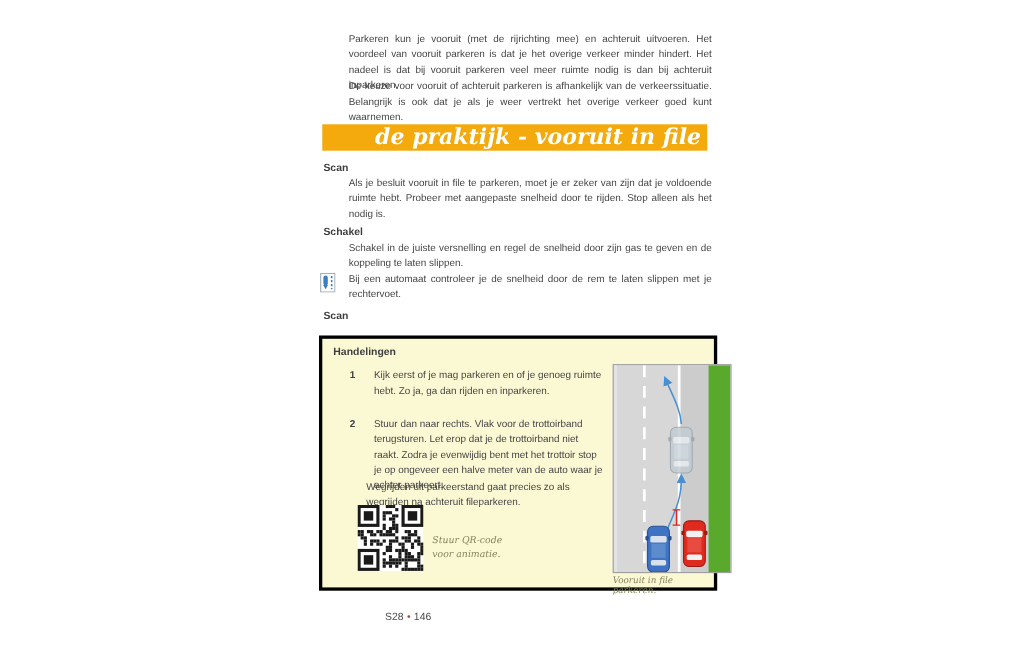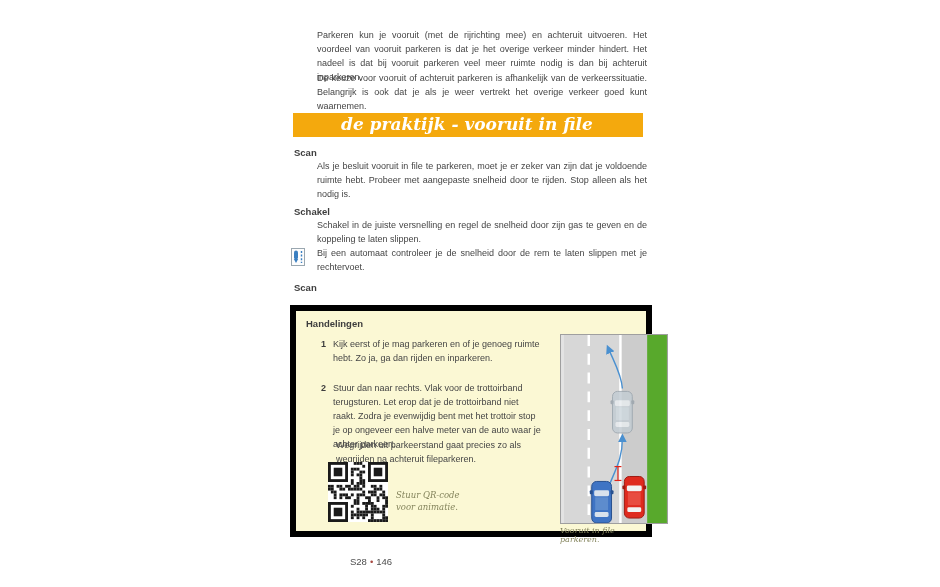--- a/index.html
+++ b/index.html
@@ -9,35 +9,35 @@
 
   .body-par { position:absolute; left:317px; width:330px; font-size:9px;
     line-height:14px; color:#454545; text-align:justify; }
   .heading { position:absolute; left:294px; font-size:9.5px; font-weight:bold;
     color:#3d3d3d; }
 
   .banner { position:absolute; left:293px; top:113px; width:350px; height:24px;
     background:#F4A90D; }
   .banner span { display:block; padding-left:48px; line-height:23px; color:#ffffff;
     font-family:"DejaVu Serif", serif; font-style:italic; font-weight:bold;
-    font-size:17px; }
+    font-size:20px; }
 
   .note-row { position:absolute; left:291px; top:246px; width:356px; }
   .note-icon { position:absolute; left:0; top:2px; }
   .note-text { position:absolute; left:26px; top:0; width:330px; font-size:9px;
     line-height:14px; color:#454545; text-align:justify; }
 
   .handbox { position:absolute; left:290px; top:305px; width:362px; height:232px;
-    background:#FBF8D4; border:6px solid #000000; }
+    background:#FBF8D4; border:3px solid #000000; }
   .handbox-title { position:absolute; left:10px; top:7px; font-size:9.5px;
     font-weight:bold; color:#3d3d3d; }
   .hand-item { position:absolute; left:25px; display:flex; }
   .hand-num { width:12px; flex:0 0 12px; font-weight:bold; font-size:9px;
     line-height:14px; color:#3d3d3d; }
-  .hand-text { width:208px; font-size:9px; line-height:14px; color:#454545; }
+  .hand-text { width:208px; font-size:9px; line-height:14px; color:#454545;margin-left:10px; }
   .hand-extra { position:absolute; left:40px; top:127px; width:215px; font-size:9px;
     line-height:14px; color:#454545; }
 
   .qr-wrap { position:absolute; left:32px; top:151px; width:60px; height:60px; }
   .qr-caption { position:absolute; left:100px; top:178px; width:90px;
     font-family:"DejaVu Serif", serif; font-style:italic; font-size:8.5px;
     line-height:12px; color:#84845c; }
 
   .figure { position:absolute; left:248px; top:23px; width:108px;padding-left:16px; }
   .figure svg.road { display:block; border:1px solid #9f9f9f; background:#d7d7d7; }

